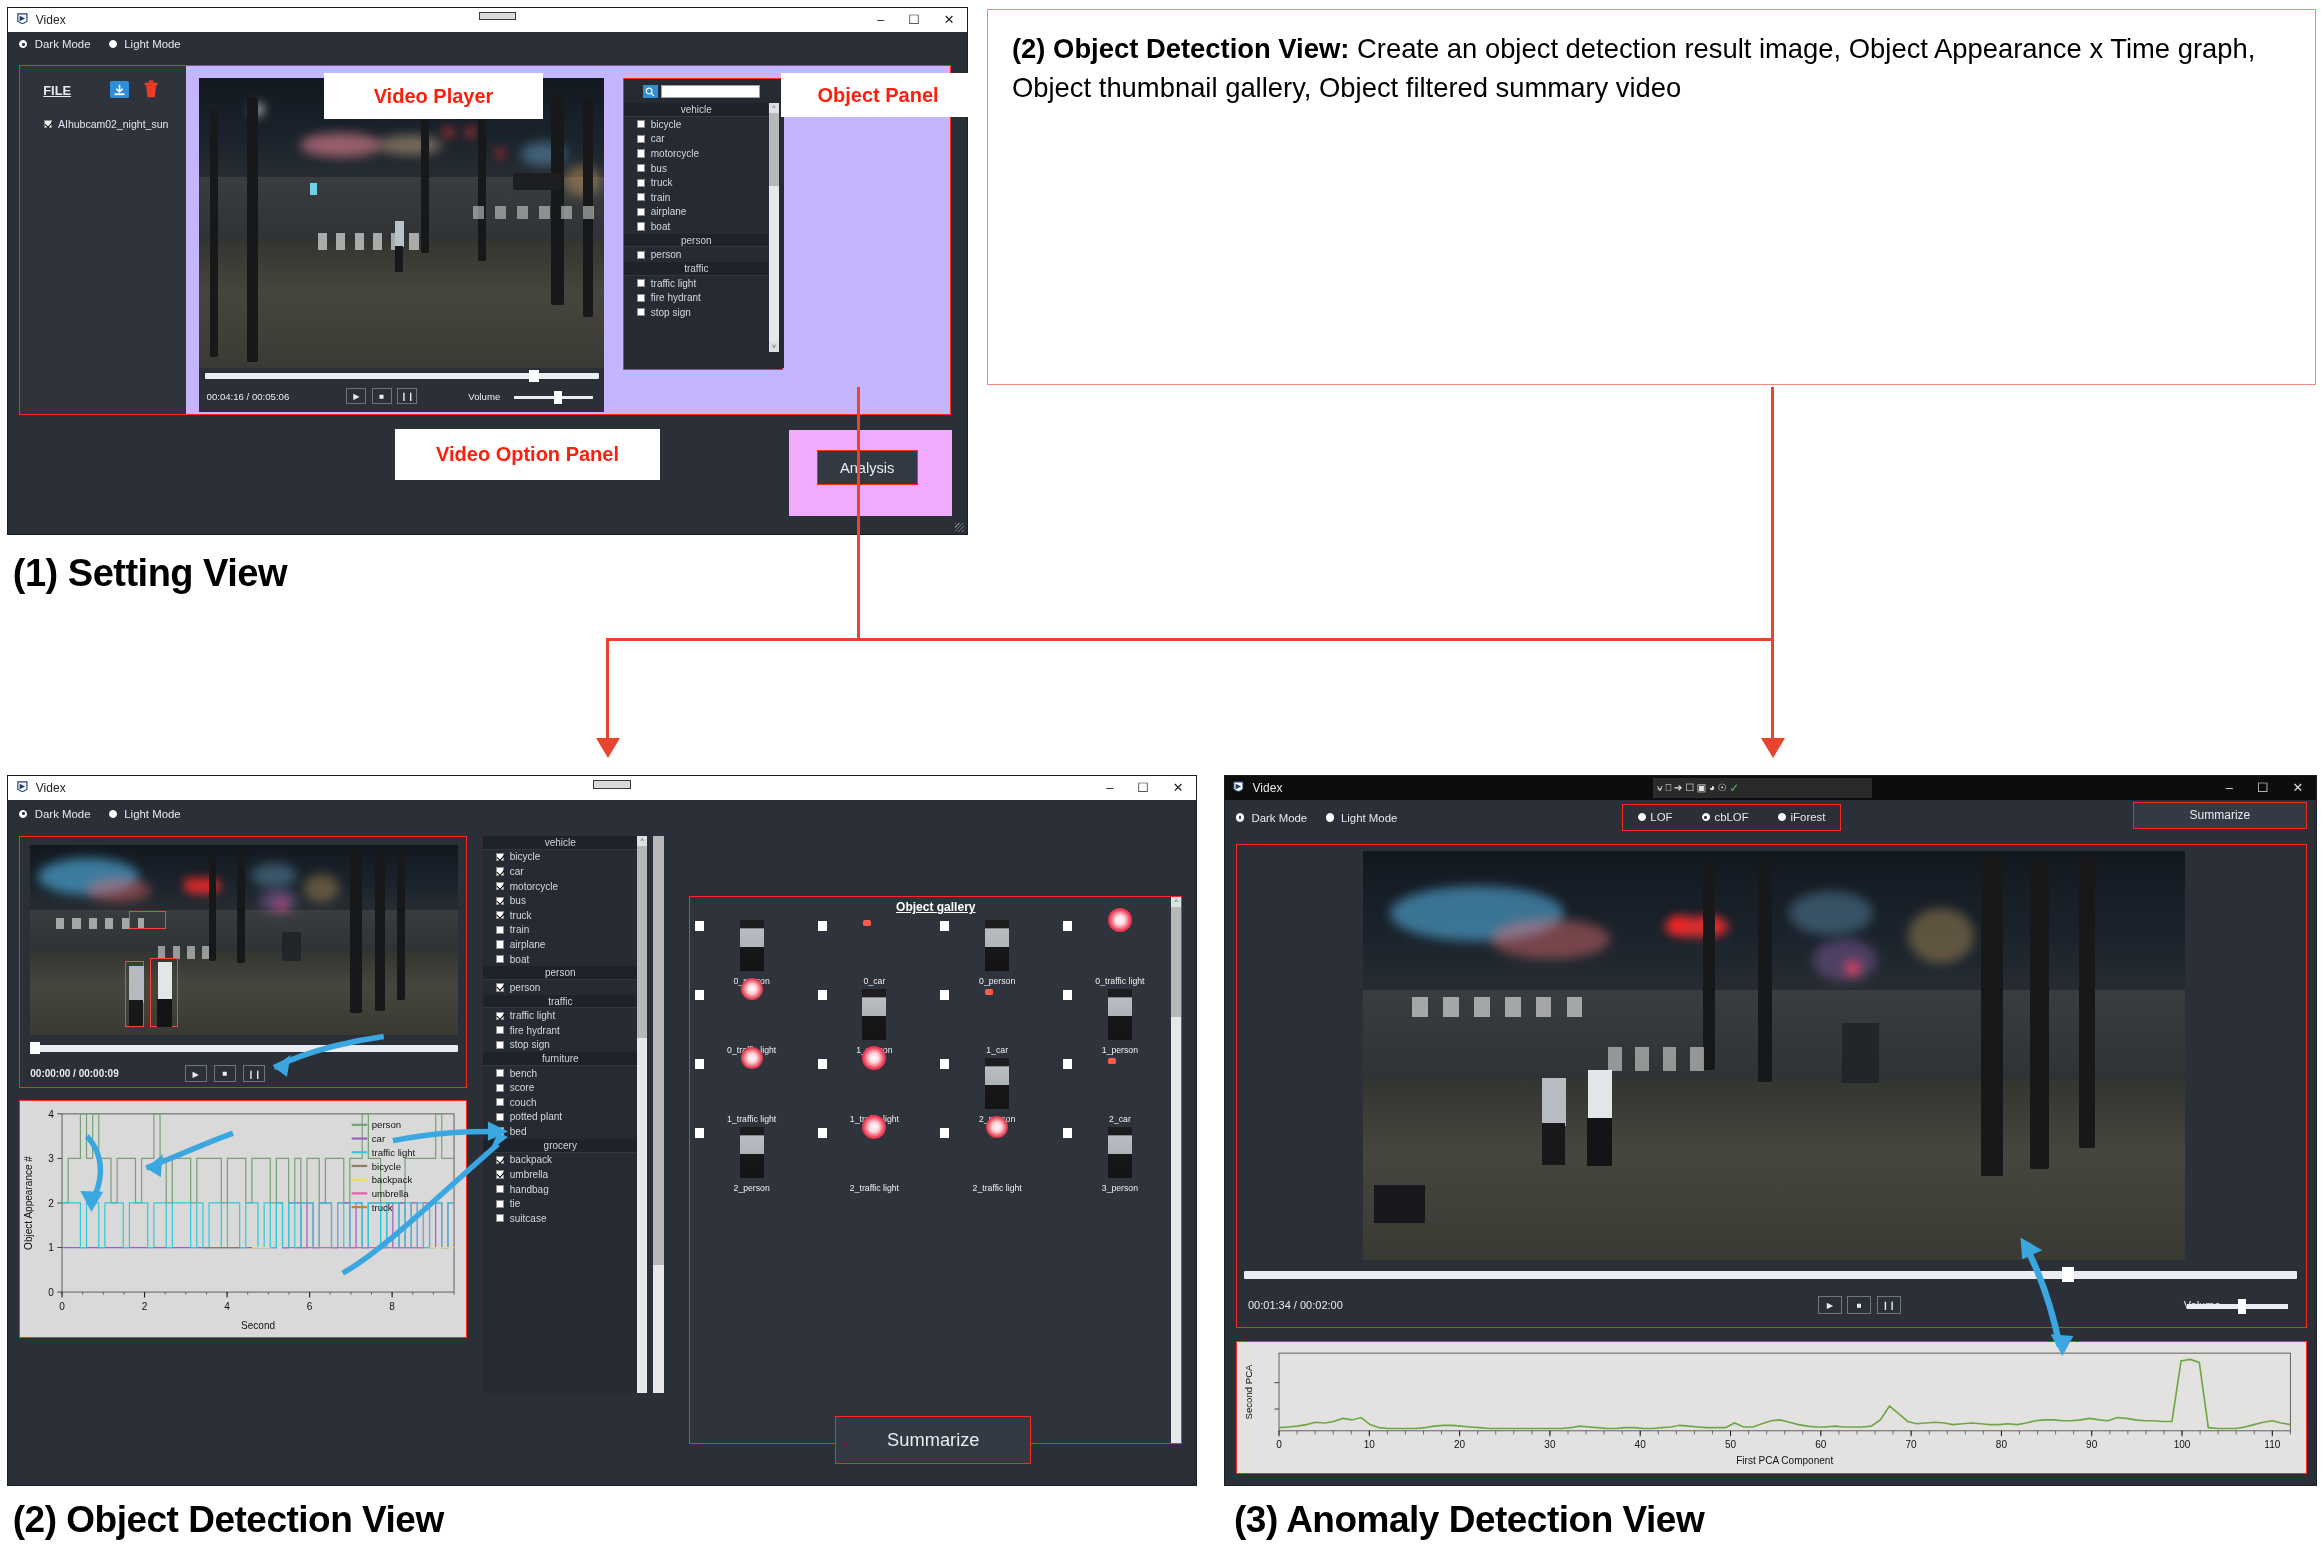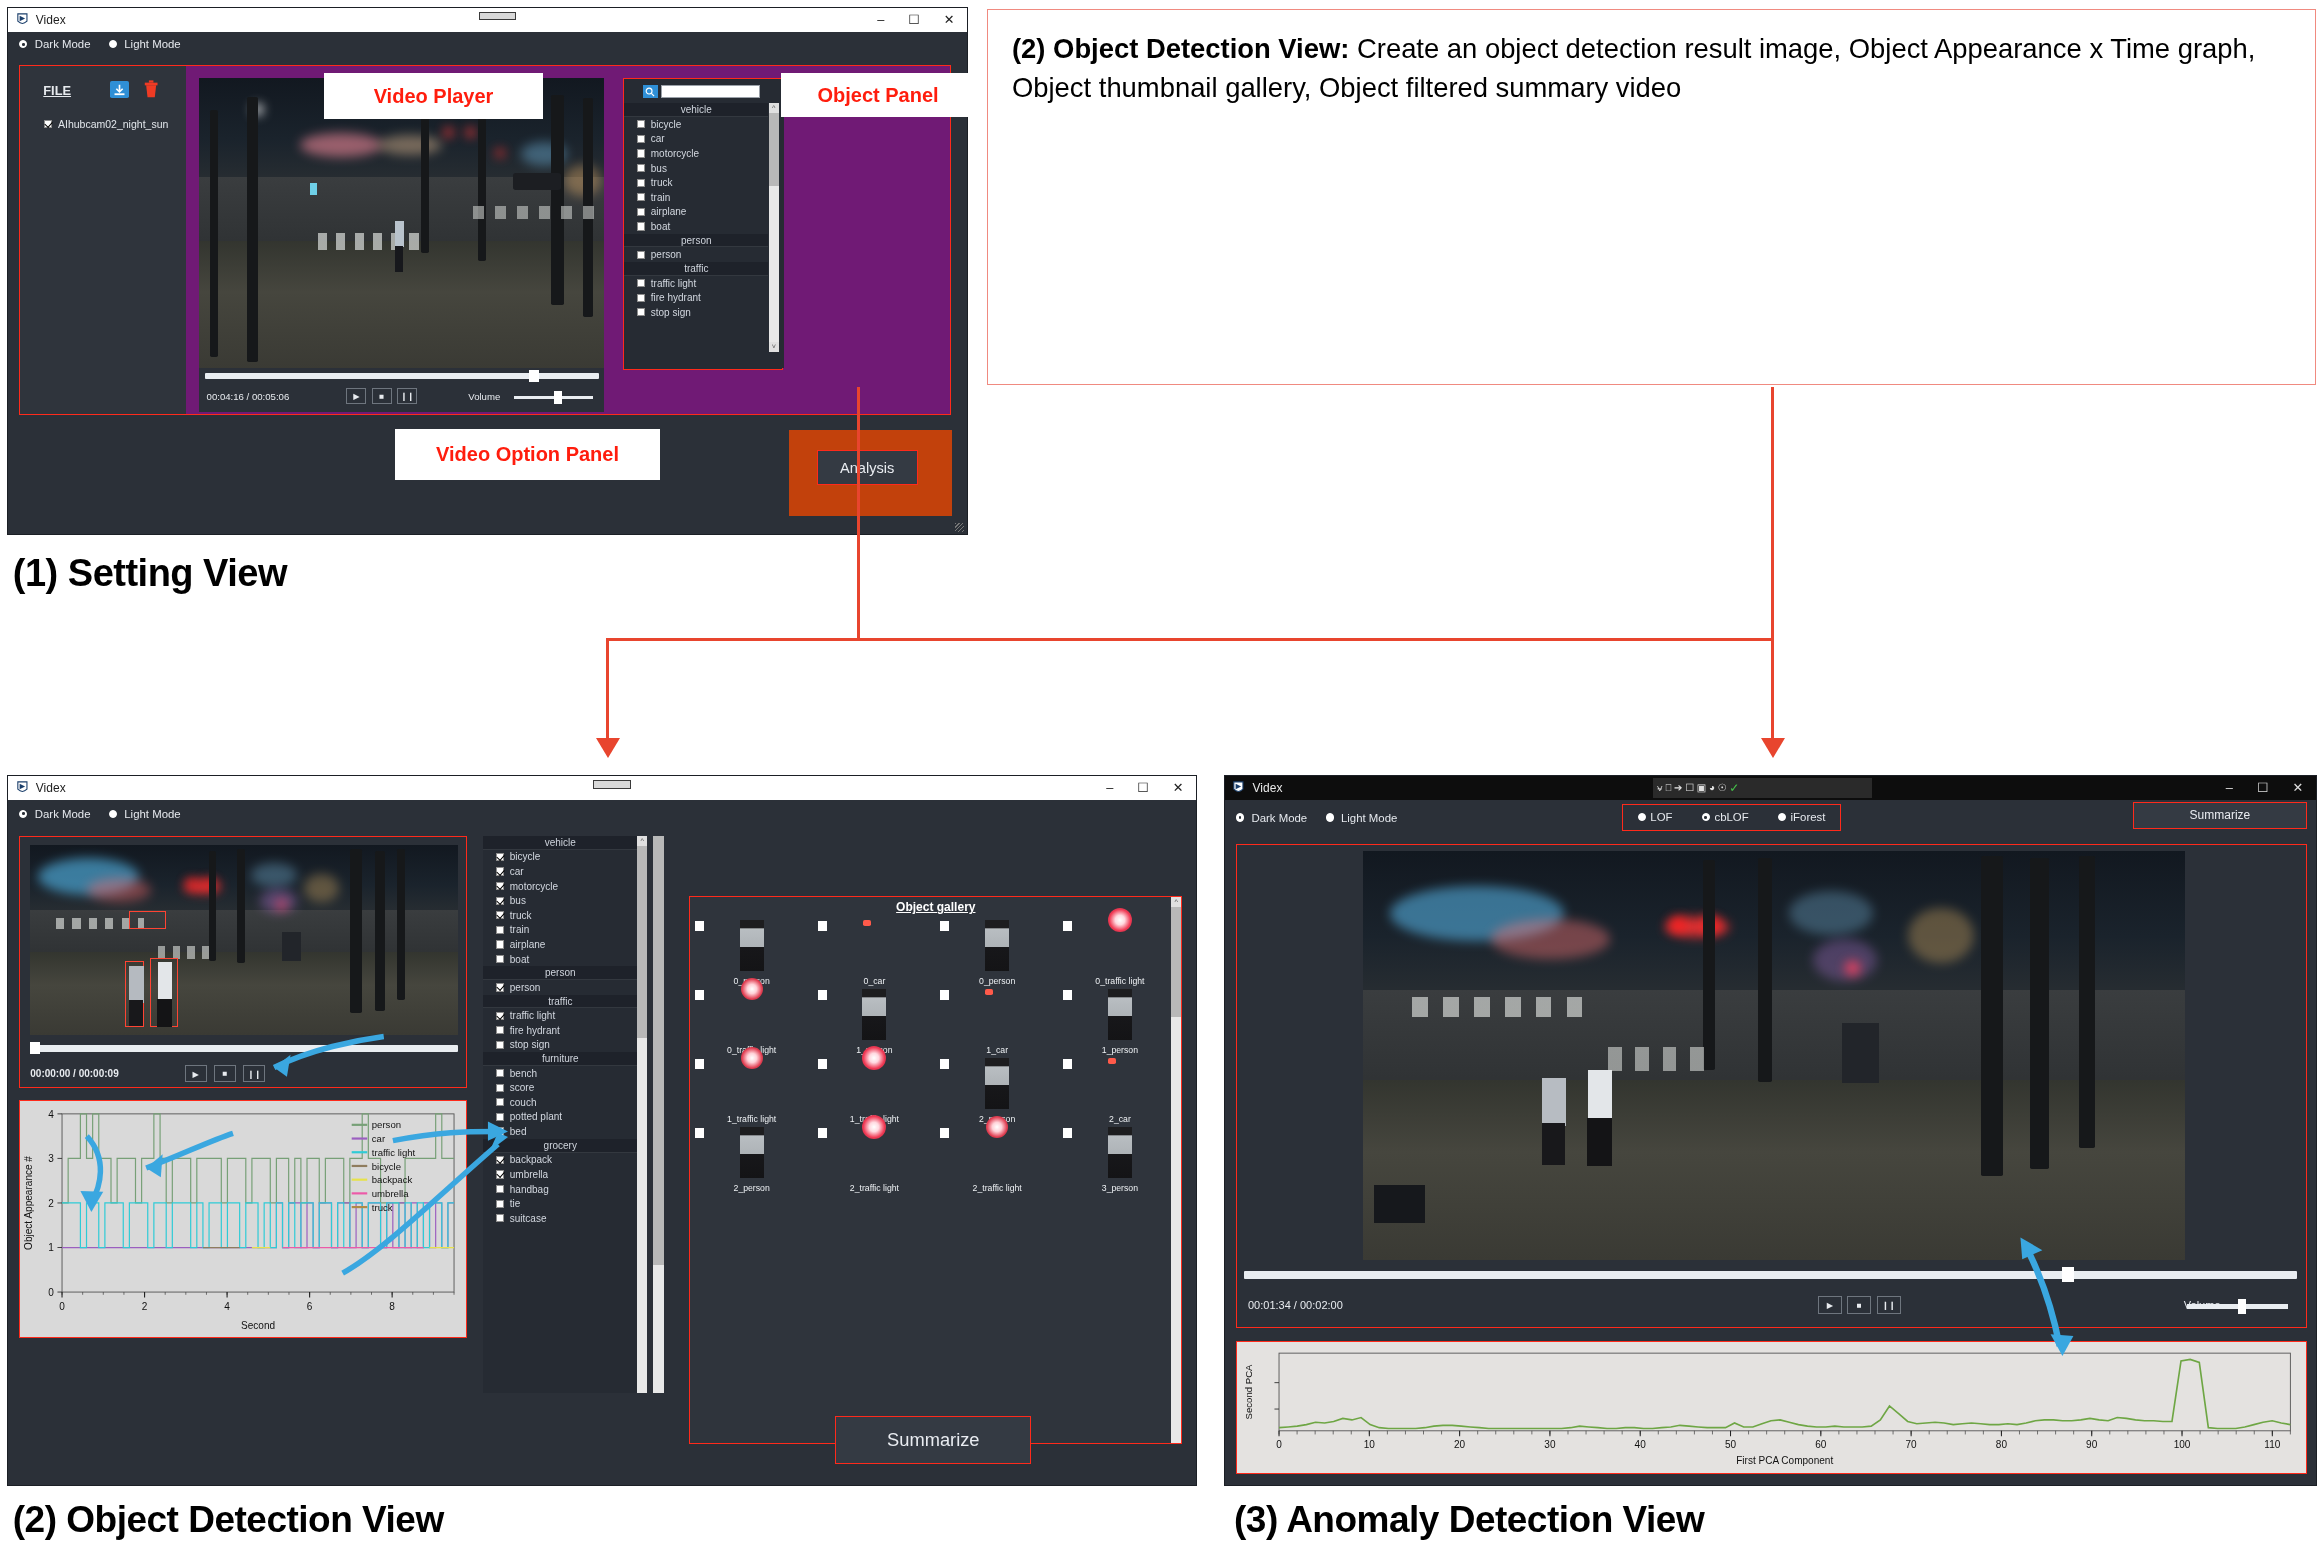--- a/index.html
+++ b/index.html
@@ -143,21 +143,21 @@
     </span>
   </div>
 
   <div class="modebar">
     <span class="radio-dot on"></span>
     <span class="mode-label">Dark Mode</span>
     <span class="radio-dot"></span>
     <span>Light Mode</span>
   </div>
 
-  <div class="abs" style="left:11px; top:57px; width:932px; height:350px; background:#701a75; border:1.4px solid #ff2a1b;">
+  <div class="abs" style="left:11px; top:57px; width:932px; height:350px; background:#c4b5fd; border:1.4px solid #ff2a1b;">
 
     <div class="abs" style="left:0;top:0;width:166px;height:100%;background:#2f343c;">
       <div class="abs" style="left:23px; top:16.4px; color:#e7eaee; font-size:12.8px; font-weight:bold; text-decoration:underline;">FILE</div>
       <div class="abs" style="left:90px; top:14.6px; width:19px;height:17.4px; background:#2f8fd6; border-radius:1.8px;">
         <svg width="19" height="17.4" viewBox="0 0 21 19">
             <path d="M10.5 4 L10.5 11 M7 8.5 L10.5 12 L14 8.5" stroke="#fff" stroke-width="1.8" fill="none"></path>
             <rect x="5" y="13.5" width="11" height="2" fill="#fff"></rect>
           </svg>
       </div>
       <div class="abs" style="left:122px; top:12.8px; width:18.3px;height:20px;">
@@ -282,21 +282,21 @@
         <div class="scrollbar" style="right:5.5px;top:0;height:249px;">
           <div class="arr" style="top:0;">^</div>
           <div class="thumb" style="top:10px;height:73px;"></div>
           <div class="arr" style="bottom:0;">˅</div>
         </div>
       </div>
     </div>
   </div>
 
 
-  <div class="abs" style="left:781px; top:422px; width:163px; height:86px; background:#c2410c;">
+  <div class="abs" style="left:781px; top:422px; width:163px; height:86px; background:#f0abfc;">
     <div class="btn" style="position:absolute;left:27.4px;top:20px;width:101px;height:35px;font-size:14.6px;border:1.4px solid #ff2a1b;">Analysis</div>
   </div>
   <div class="abs" style="right:3.7px;bottom:2.7px;width:9.1px;height:9.1px;
        background:repeating-linear-gradient(135deg,#777 0 0.9px,transparent 0.9px 2.7px);"></div>
 </div>
 
 <div class="redlabel" style="left:324px; top:73px; width:219px; height:46px; font-size:20px;">Video Player</div>
 <div class="redlabel" style="left:781px; top:73px; width:194px; height:44px; font-size:20px;">Object Panel</div>
 <div class="redlabel" style="left:395px; top:429px; width:265px; height:51px; font-size:20px;">Video Option  Panel</div>
 

